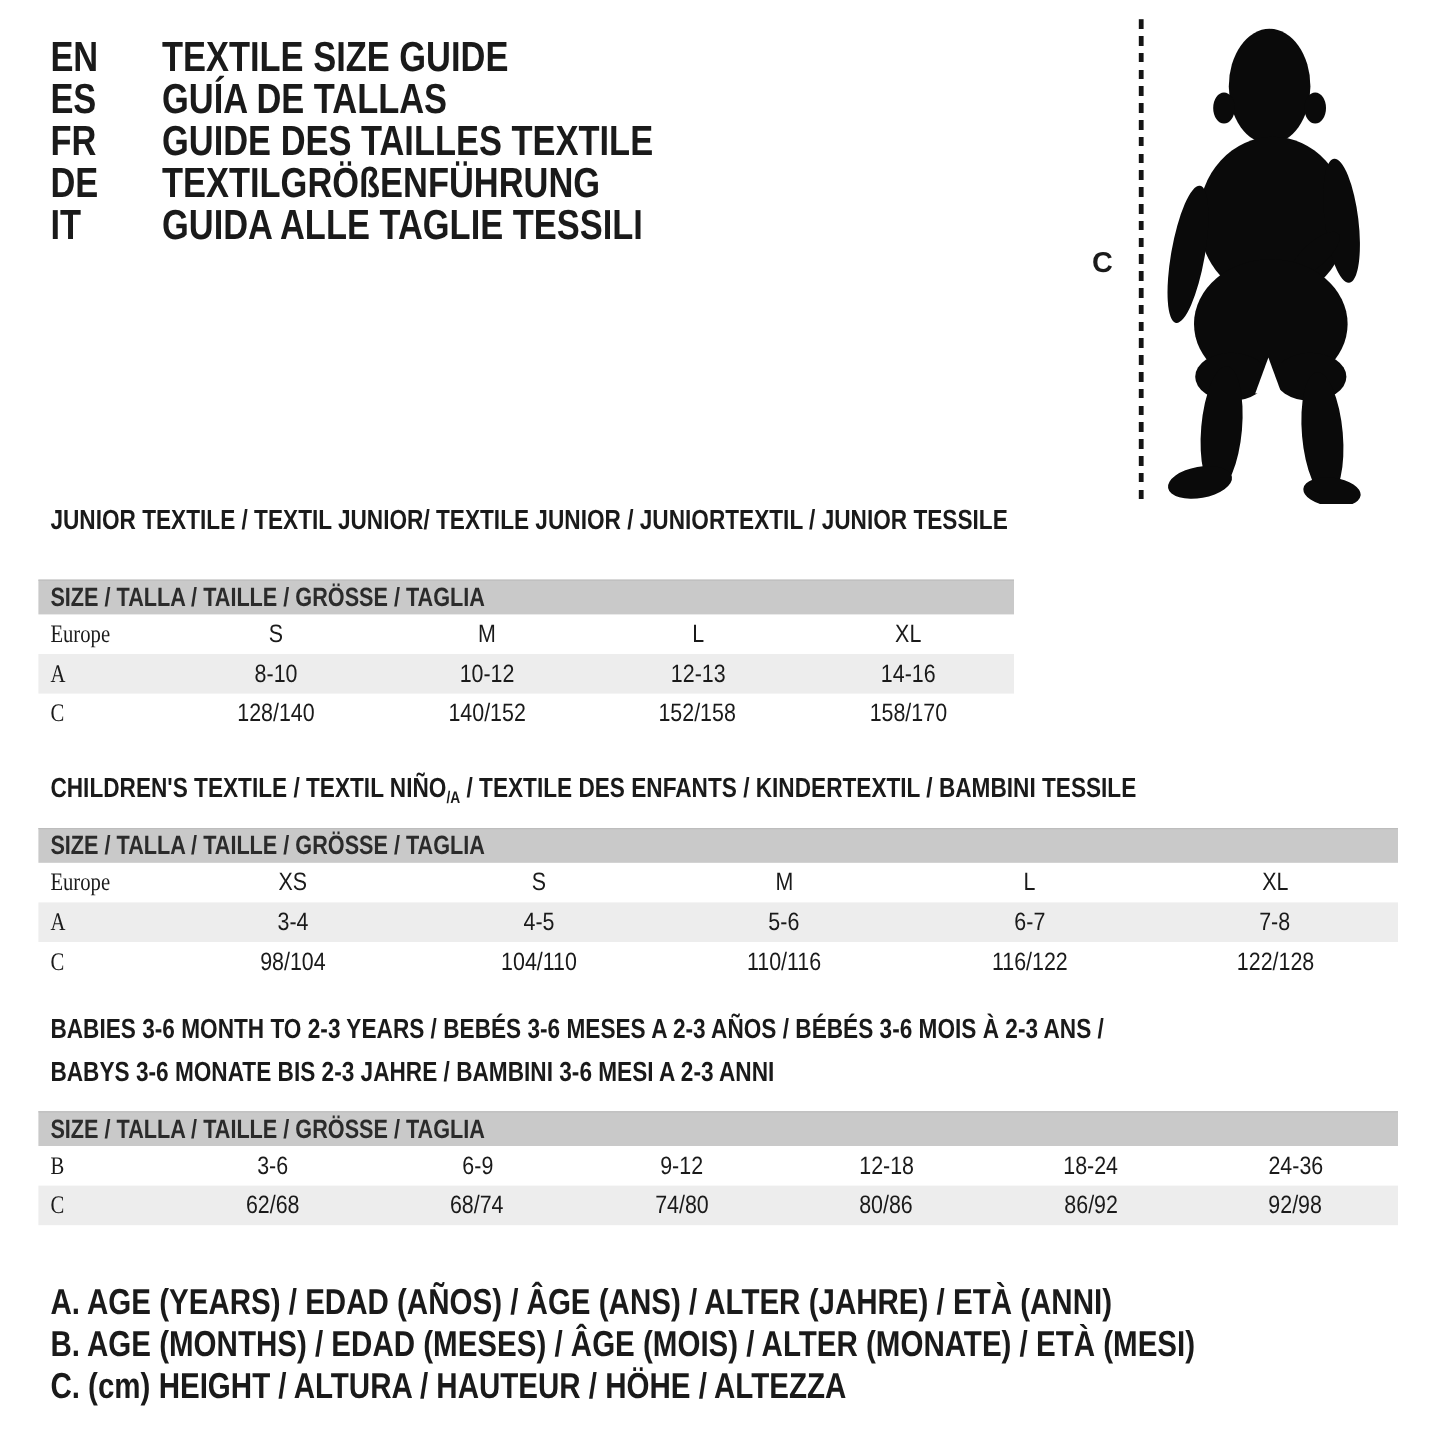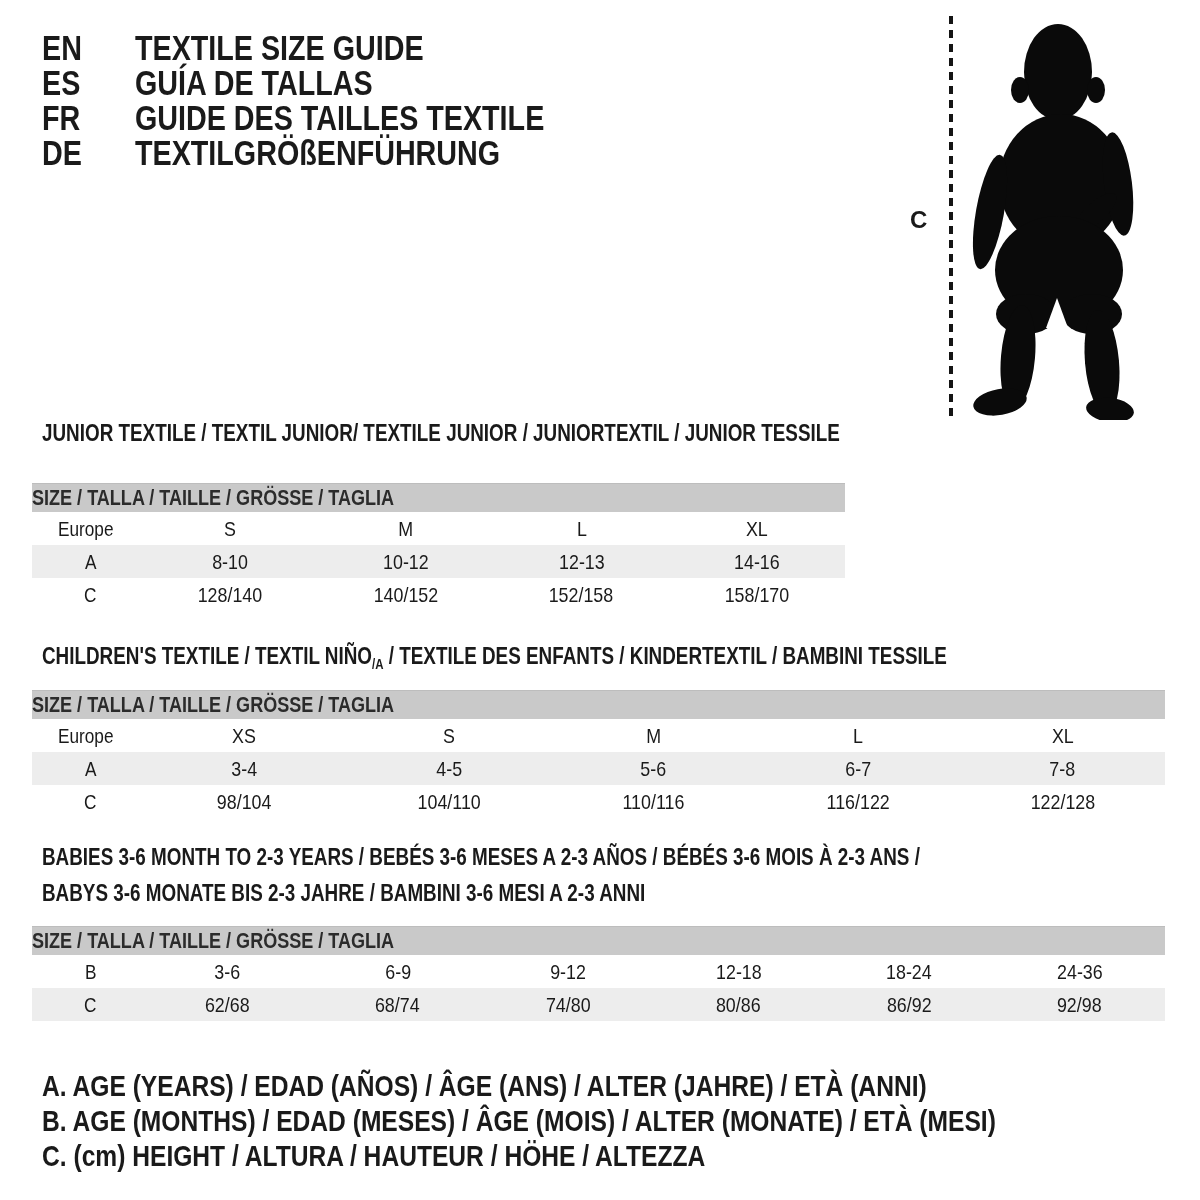--- a/index.html
+++ b/index.html
@@ -29,26 +29,26 @@
   
   .section-title { position:absolute; left:42px; font-weight:700; font-size:23px; line-height:24px; }
   .sub-a { font-size:14px; vertical-align:-5px; font-weight:700; }
 
   
   .size-table { position:absolute; left:32px; }
   .size-table.narrow { width:813px; }
   .size-table.wide   { width:1133px; }
   .thead {
     height:29px; background:#c9c9c9; border-top:1px solid #bdbdbd;
-    display:flex; align-items:center; box-sizing:border-box;
+    display:flex; align-items:center; padding-left:10px; box-sizing:border-box;
     font-weight:700; font-size:22px; color:#2b2b2b;
   }
   .trow { display:flex; height:33px; align-items:center; font-size:21px; }
   .trow.shaded { background:#ededed; }
-  .cell-label { width:110px; padding-left:10px; box-sizing:border-box; text-align:center; }
+  .cell-label { width:110px; padding-left:10px; box-sizing:border-box; text-align:left;font-family:Liberation Serif, serif; }
   .cell { flex:1; text-align:center; }
 
   
   .legend { position:absolute; left:42px; top:1068px; }
   .legend-row { height:35px; display:flex; align-items:center; font-weight:700; font-size:30px; }
 </style>
 </head>
 <body>
 
 <div id="doc">
@@ -62,20 +62,24 @@
       <span class="lang-code"><span class="cl">ES</span></span>
       <span class="cl">GUÍA DE TALLAS</span>
     </div>
     <div class="lang-row">
       <span class="lang-code"><span class="cl">FR</span></span>
       <span class="cl">GUIDE DES TAILLES TEXTILE</span>
     </div>
     <div class="lang-row">
       <span class="lang-code"><span class="cl">DE</span></span>
       <span class="cl">TEXTILGRÖßENFÜHRUNG</span>
+    </div>
+    <div class="lang-row">
+      <span class="lang-code"><span class="cl">IT</span></span>
+      <span class="cl">GUIDA ALLE TAGLIE TESSILI</span>
     </div>
   </div>
 
   <div class="dash-line"></div>
   <div class="measure-label">C</div>
 
   <div class="figure">
     <svg width="178" height="408" viewBox="0 0 178 408" xmlns="http://www.w3.org/2000/svg">
       <g fill="#0a0a0a">
         <ellipse cx="92" cy="60" rx="34" ry="48"></ellipse>

